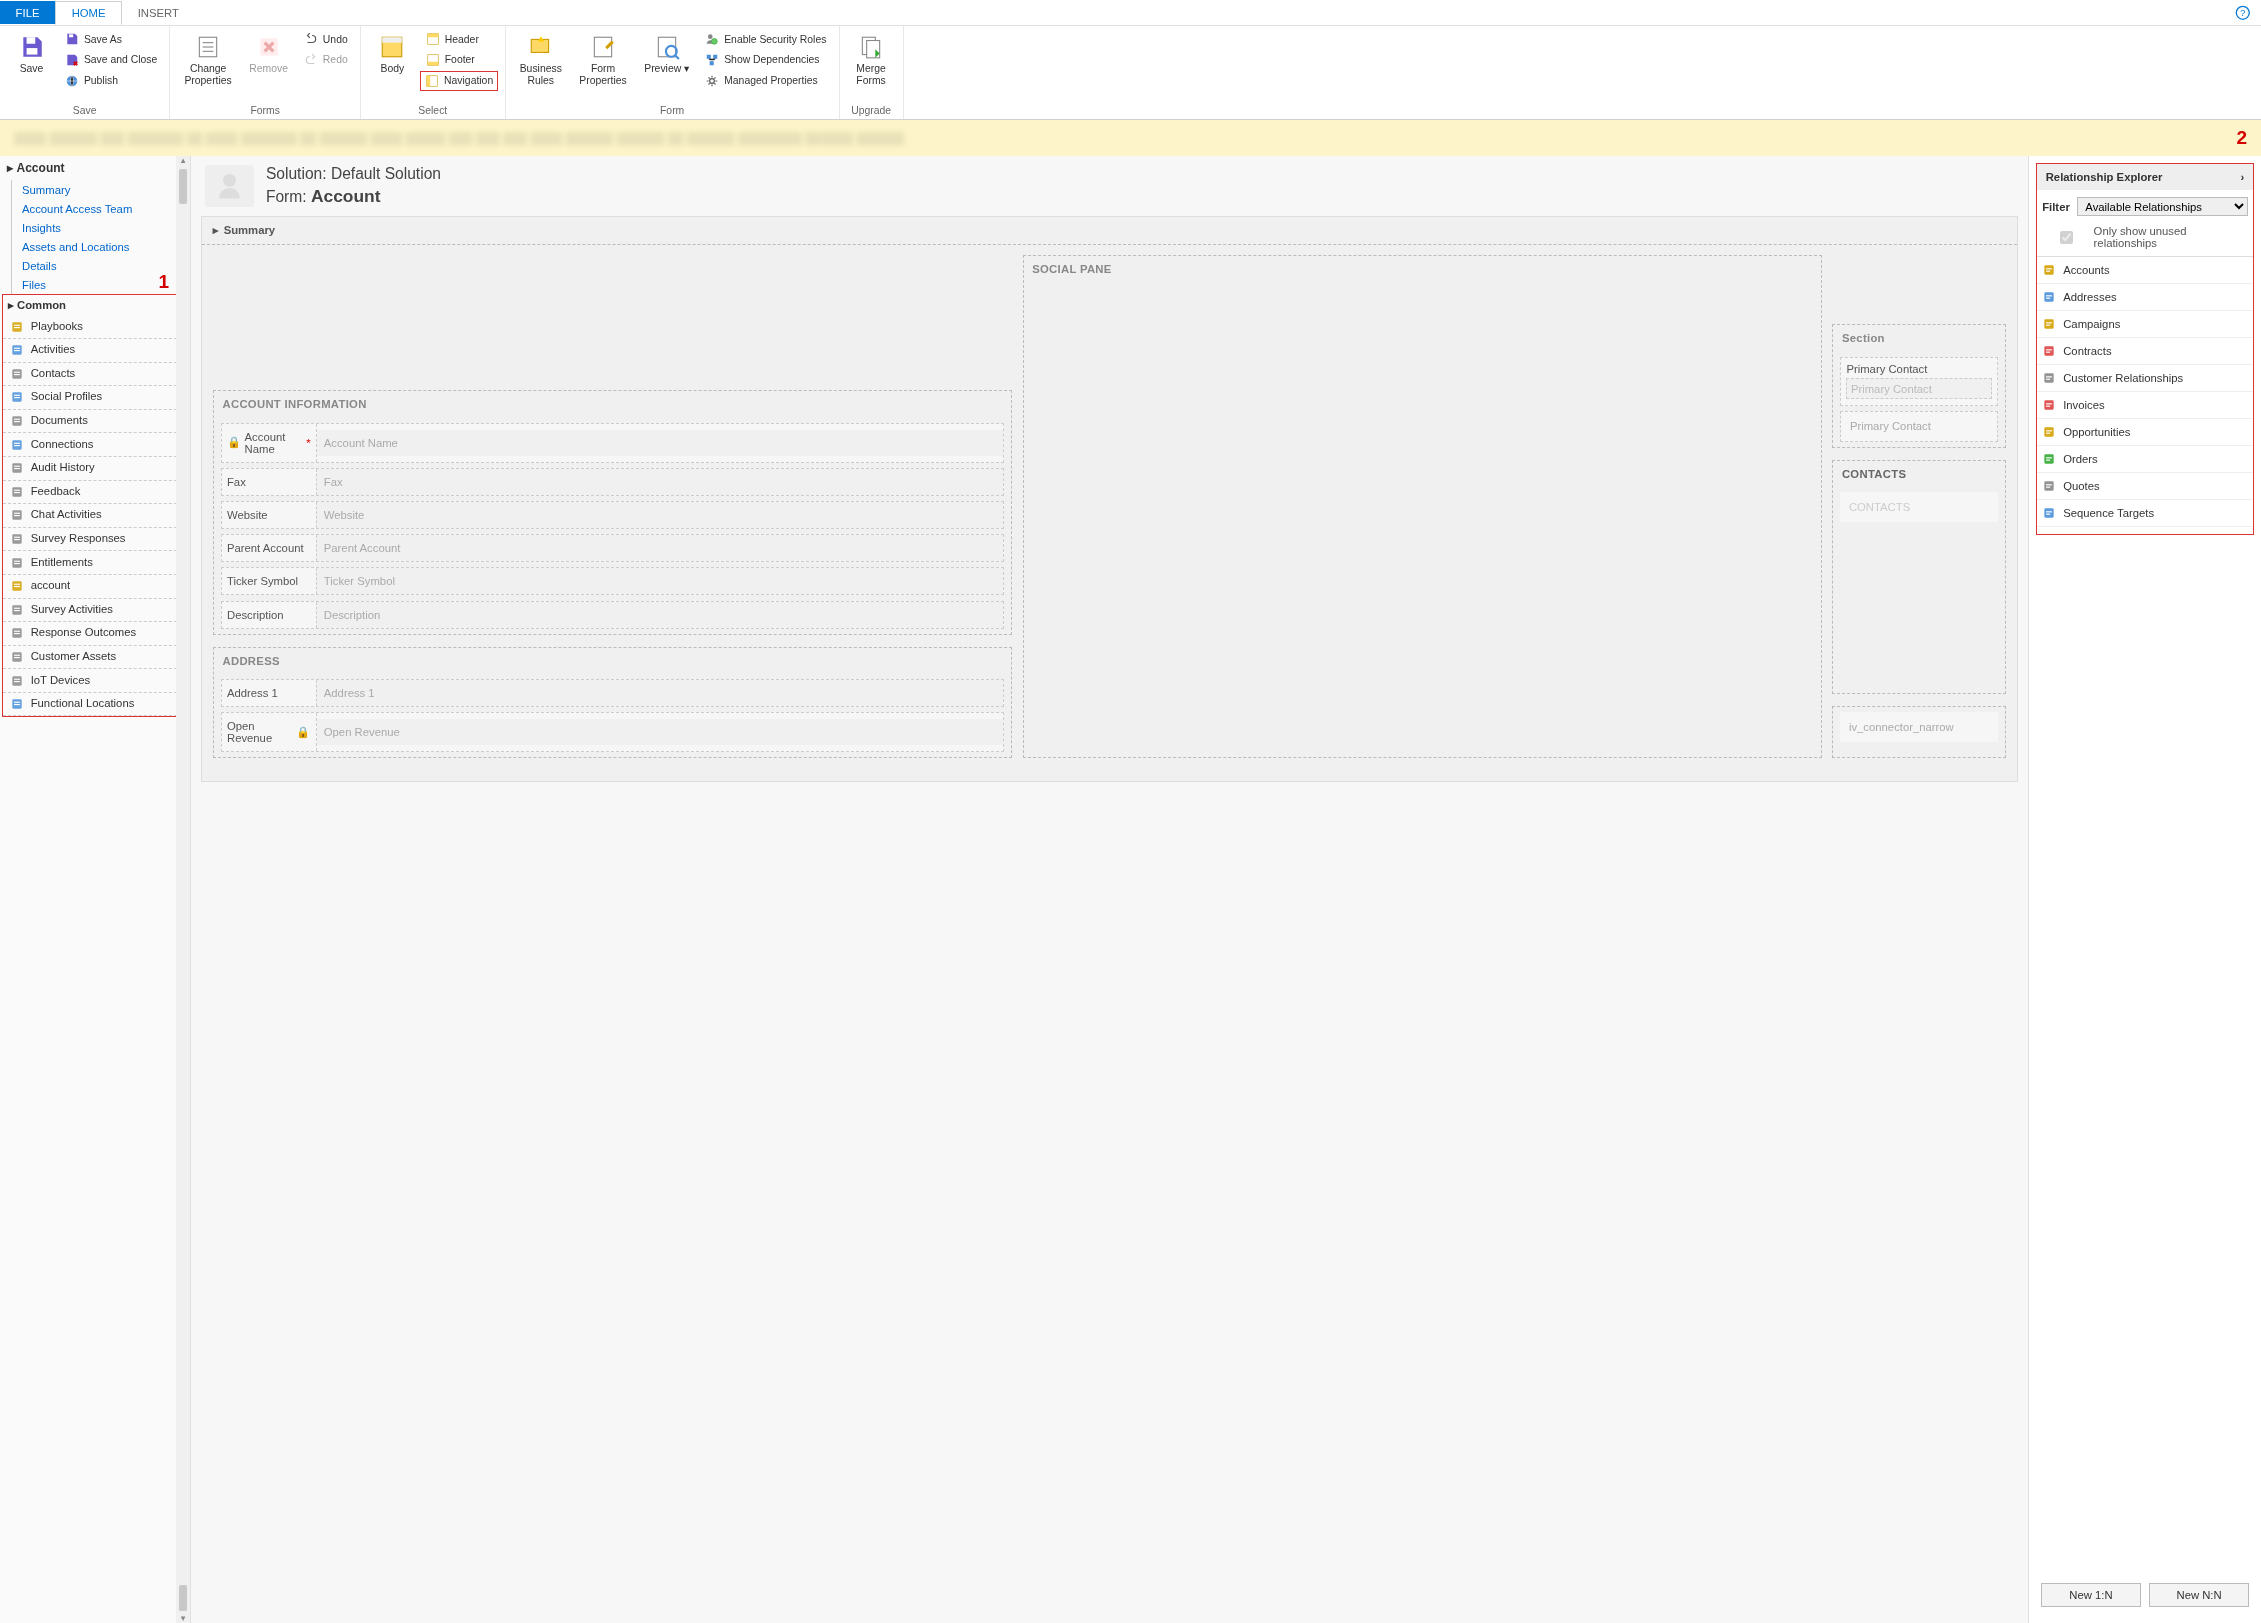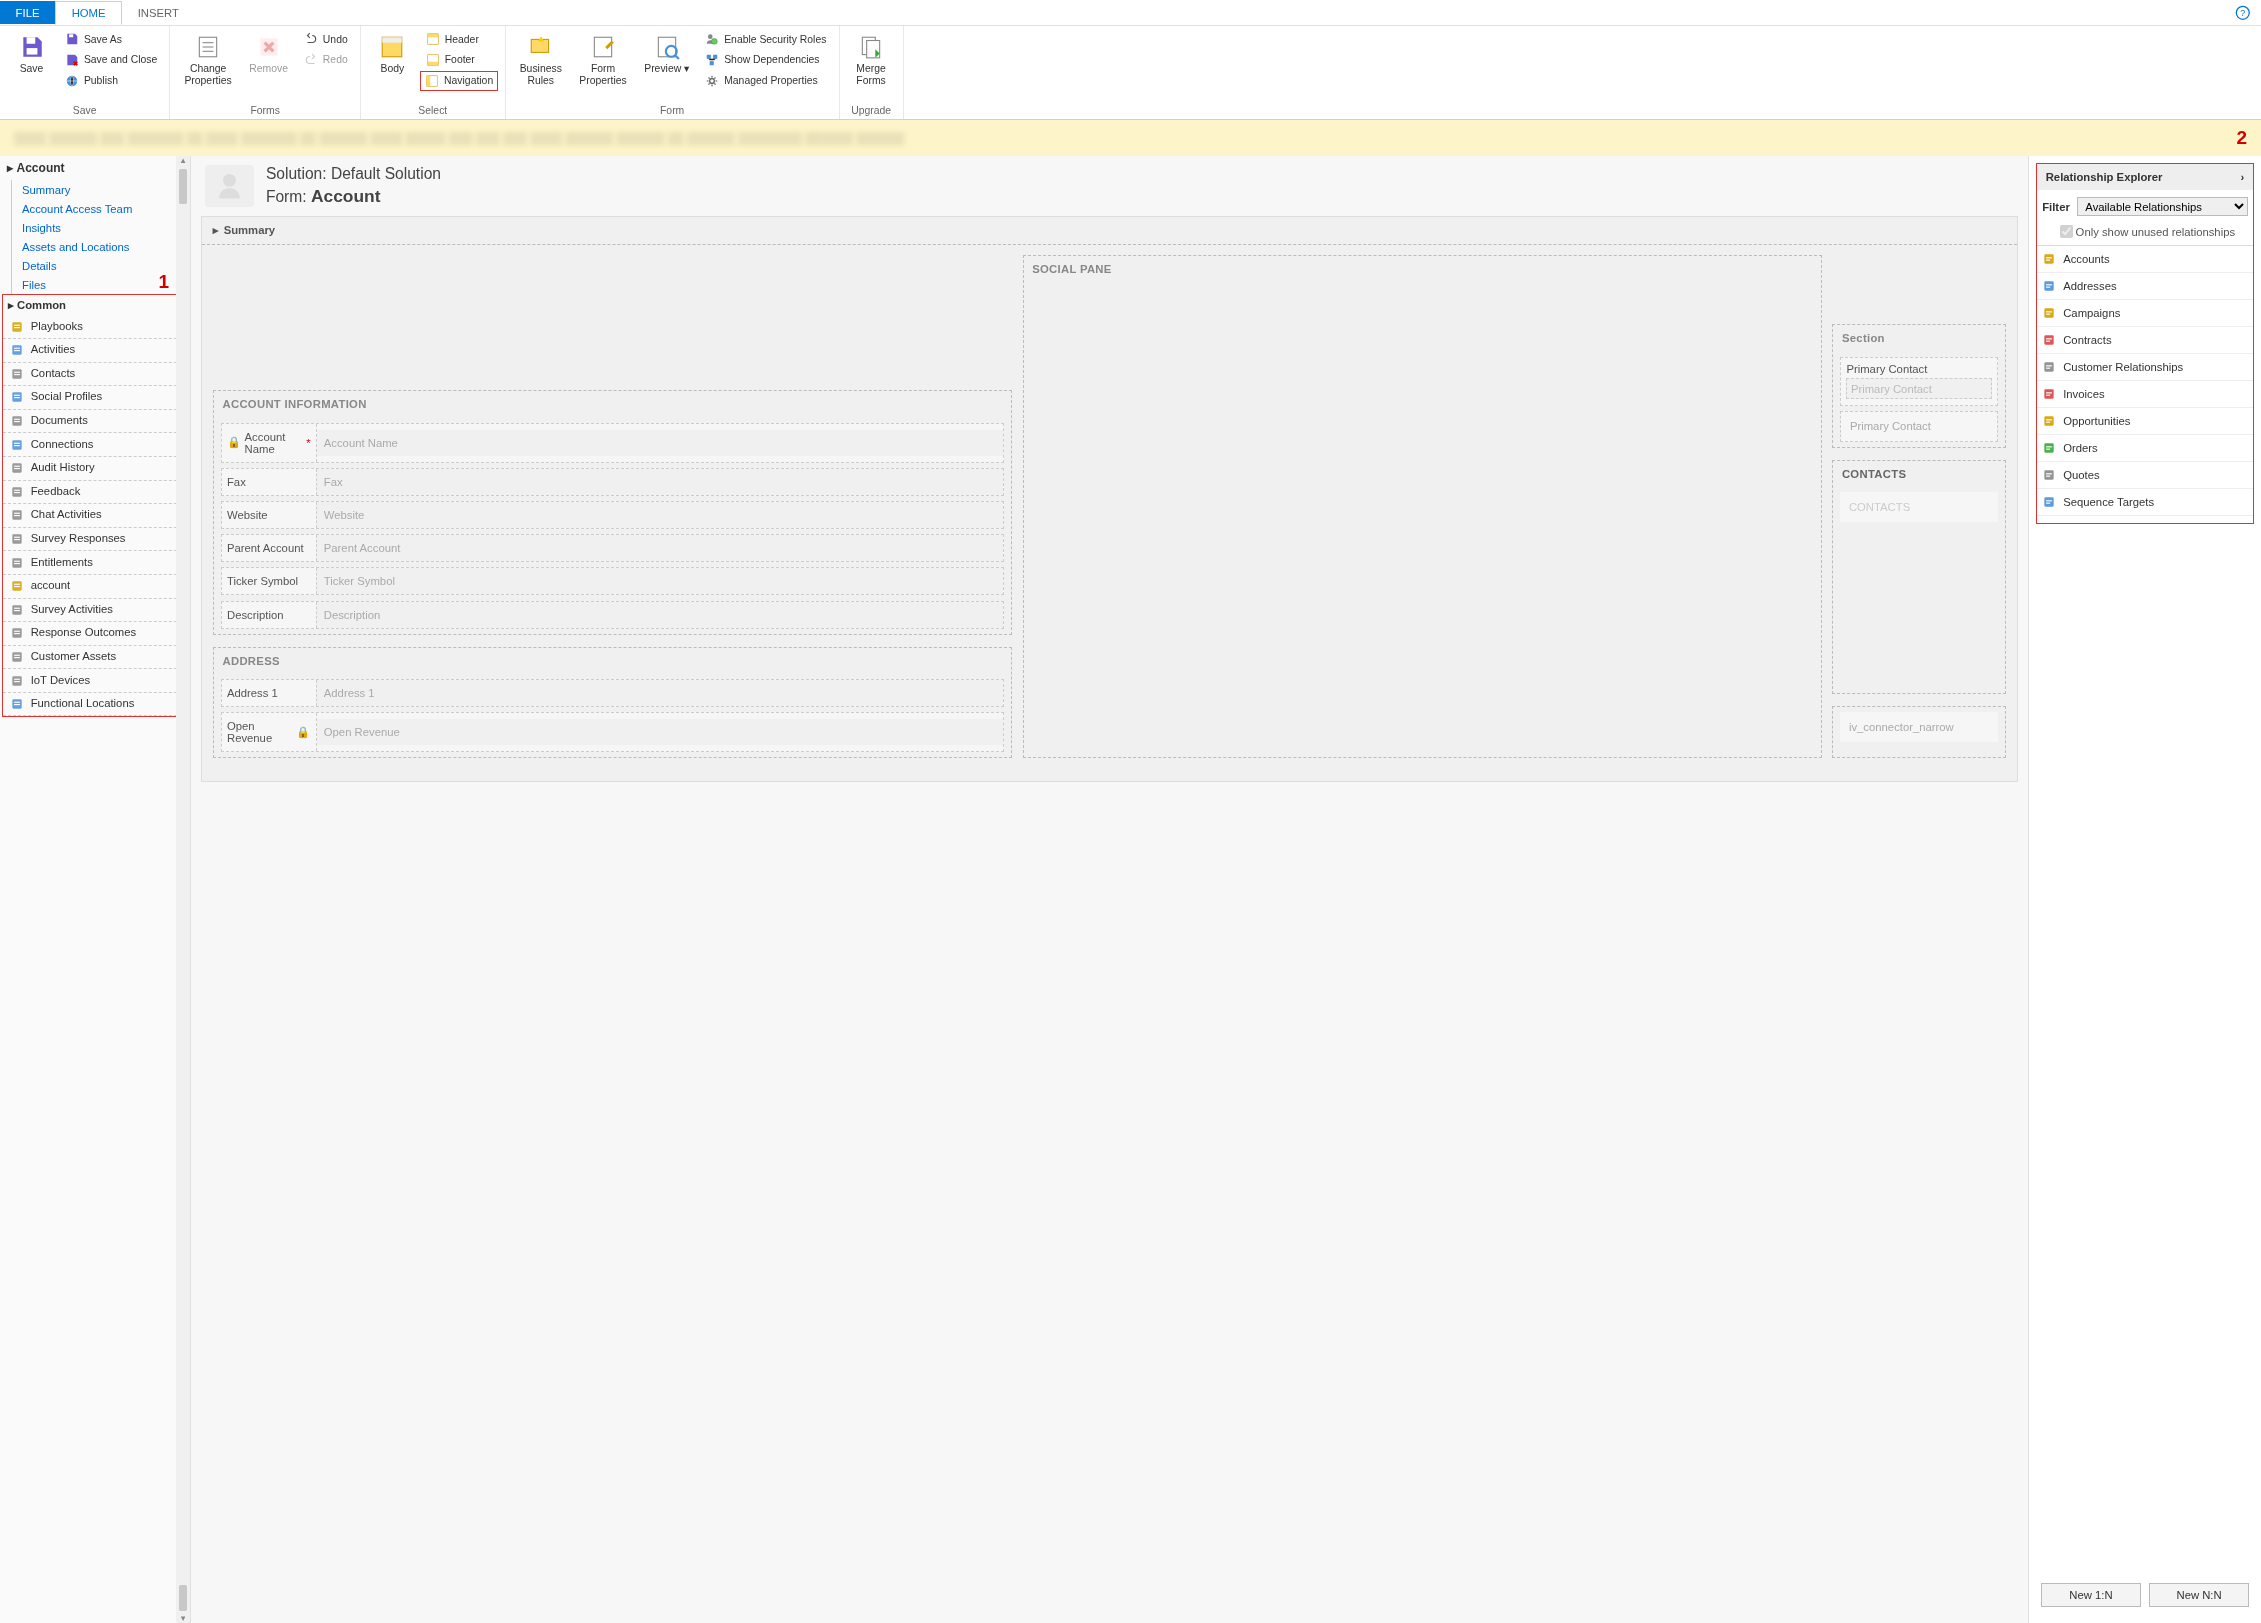--- a/index.html
+++ b/index.html
@@ -62,21 +62,21 @@
 .field-label { width:95px; padding:7px 5.2px; font-size:11.3px; color:#555; display:flex; align-items:center; gap:3.5px; border-right:1.7px dashed #ccc;}
 .field-input { flex:1; padding:7px; color:#aaa; background:#f0f0f0; font-size:11.3px;}
 .section-plain { border:1.7px dashed #ccc; padding:8.7px; color:#aaa; font-size:11.3px; margin:5.2px 7px; background:#f6f6f6;}
 
 
 .right-pane { width: 233px; border-left:0.9px solid #e0e0e0; padding:7px; display:flex; flex-direction:column;}
 .rel-box { border:1.7px solid #dd3333; padding-bottom:7px;}
 .rel-head { background:#eee; padding:7px 8.7px; font-weight:bold; display:flex; align-items:center; justify-content:space-between;}
 .filter-row { display:flex; align-items:center; gap:7px; padding:7px 5.2px; font-size:11.3px;}
 .filter-row select { flex:1; font-size:11.3px; padding:1.7px 3.5px; border:0.9px solid #bbb;}
-.chk-row { padding:1.7px 5.2px 7px 22.6px; font-size:11.3px; color:#555; display:flex; align-items:center; gap:3px; border-bottom:0.9px solid #ddd;}
+.chk-row { padding:1.7px 5.2px 7px 22.6px; font-size:11.3px; color:#555; display:flex; align-items:center; gap:21px; border-bottom:0.9px solid #ddd;}
 .rel-item { display:flex; align-items:center; gap:7px; padding:6px 5.2px; border-bottom:0.9px solid #eee; font-size:11.3px; cursor:move;}
 .rel-item .icn { width:14px; height:14px; display:flex; align-items:center; justify-content:center;}
 .btn-row { display:flex; gap:8.7px; padding:8.7px 5.2px; margin-top:auto;}
 .btn { flex:1; padding:5.2px 8.7px; background:#f4f4f4; border:0.9px solid #bbb; text-align:center; cursor:pointer; font-size:11.3px;}
 
 
 svg { display:block; }
 </style>
 </head>
 <body>

